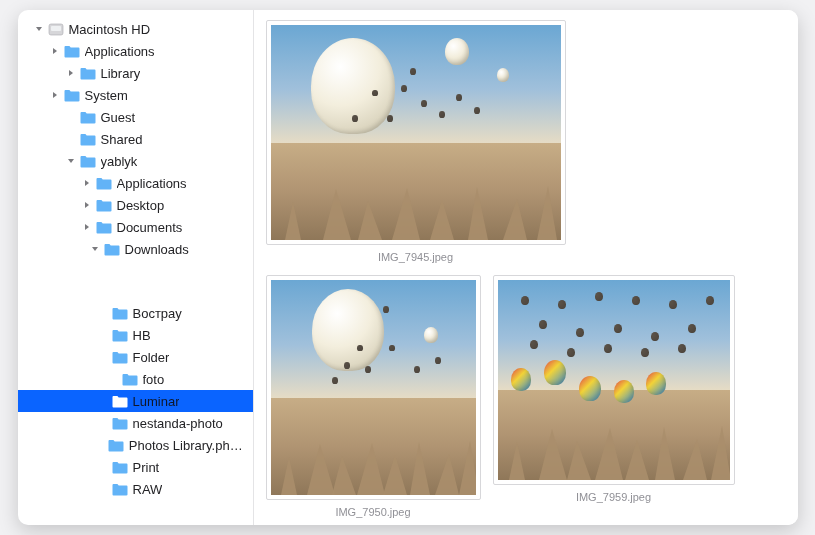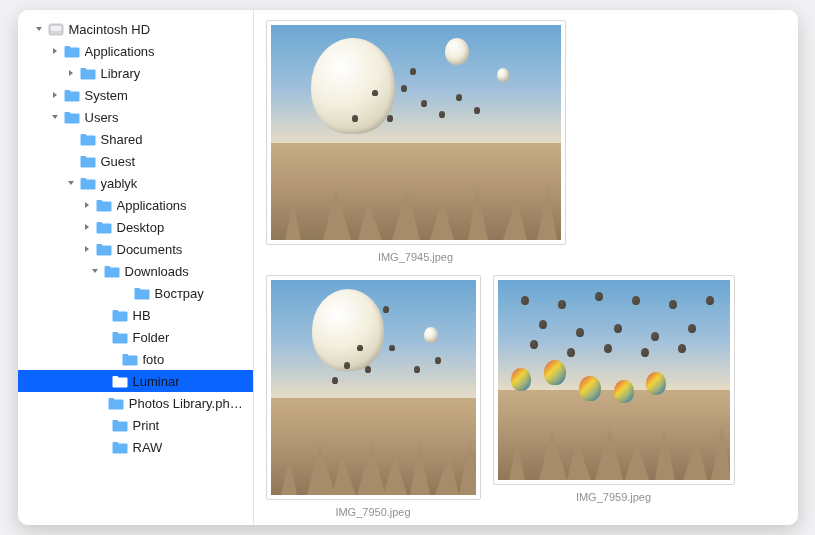--- a/index.html
+++ b/index.html
@@ -201,117 +201,104 @@
               <path d="M2 1 L6 4 L2 7 Z" fill="currentColor"></path>
             </svg>
           </span>
           <span class="folder-ico">
             <svg class="folder-svg" width="16" height="13" viewBox="0 0 16 13">
               <path d="M1.4 1h4l1.3 1.5H14.6c.5 0 .9.4.9.9v8.1c0 .5-.4.9-.9.9H1.4c-.5 0-.9-.4-.9-.9V1.9C.5 1.4.9 1 1.4 1z"></path>
             </svg>
           </span>
           <span class="tree-label">System</span>
         </div>
-        <div class="tree-row" style="padding-left: 30px;">
+        <div class="tree-row" style="padding-left: 46px;">
+          <span class="disclosure"></span>
+          <span class="folder-ico">
+            <svg class="folder-svg" width="16" height="13" viewBox="0 0 16 13">
+              <path d="M1.4 1h4l1.3 1.5H14.6c.5 0 .9.4.9.9v8.1c0 .5-.4.9-.9.9H1.4c-.5 0-.9-.4-.9-.9V1.9C.5 1.4.9 1 1.4 1z"></path>
+            </svg>
+          </span>
+          <span class="tree-label">Guest</span>
+        </div>
+        <div class="tree-row" style="padding-left: 46px;">
+          <span class="disclosure"></span>
+          <span class="folder-ico">
+            <svg class="folder-svg" width="16" height="13" viewBox="0 0 16 13">
+              <path d="M1.4 1h4l1.3 1.5H14.6c.5 0 .9.4.9.9v8.1c0 .5-.4.9-.9.9H1.4c-.5 0-.9-.4-.9-.9V1.9C.5 1.4.9 1 1.4 1z"></path>
+            </svg>
+          </span>
+          <span class="tree-label">Shared</span>
+        </div>
+        <div class="tree-row" style="padding-left: 46px;">
           <span class="disclosure">
             <svg width="8" height="8" viewBox="0 0 8 8">
               <path d="M1 2 L4 6 L7 2 Z" fill="currentColor"></path>
             </svg>
           </span>
           <span class="folder-ico">
             <svg class="folder-svg" width="16" height="13" viewBox="0 0 16 13">
               <path d="M1.4 1h4l1.3 1.5H14.6c.5 0 .9.4.9.9v8.1c0 .5-.4.9-.9.9H1.4c-.5 0-.9-.4-.9-.9V1.9C.5 1.4.9 1 1.4 1z"></path>
             </svg>
           </span>
-          <span class="tree-label">Users</span>
-        </div>
-        <div class="tree-row" style="padding-left: 46px;">
-          <span class="disclosure"></span>
-          <span class="folder-ico">
-            <svg class="folder-svg" width="16" height="13" viewBox="0 0 16 13">
-              <path d="M1.4 1h4l1.3 1.5H14.6c.5 0 .9.4.9.9v8.1c0 .5-.4.9-.9.9H1.4c-.5 0-.9-.4-.9-.9V1.9C.5 1.4.9 1 1.4 1z"></path>
-            </svg>
-          </span>
-          <span class="tree-label">Shared</span>
-        </div>
-        <div class="tree-row" style="padding-left: 46px;">
-          <span class="disclosure"></span>
-          <span class="folder-ico">
-            <svg class="folder-svg" width="16" height="13" viewBox="0 0 16 13">
-              <path d="M1.4 1h4l1.3 1.5H14.6c.5 0 .9.4.9.9v8.1c0 .5-.4.9-.9.9H1.4c-.5 0-.9-.4-.9-.9V1.9C.5 1.4.9 1 1.4 1z"></path>
-            </svg>
-          </span>
-          <span class="tree-label">Guest</span>
-        </div>
-        <div class="tree-row" style="padding-left: 46px;">
+          <span class="tree-label">yablyk</span>
+        </div>
+        <div class="tree-row" style="padding-left: 62px;">
+          <span class="disclosure">
+            <svg width="8" height="8" viewBox="0 0 8 8">
+              <path d="M2 1 L6 4 L2 7 Z" fill="currentColor"></path>
+            </svg>
+          </span>
+          <span class="folder-ico">
+            <svg class="folder-svg" width="16" height="13" viewBox="0 0 16 13">
+              <path d="M1.4 1h4l1.3 1.5H14.6c.5 0 .9.4.9.9v8.1c0 .5-.4.9-.9.9H1.4c-.5 0-.9-.4-.9-.9V1.9C.5 1.4.9 1 1.4 1z"></path>
+            </svg>
+          </span>
+          <span class="tree-label">Applications</span>
+        </div>
+        <div class="tree-row" style="padding-left: 62px;">
+          <span class="disclosure">
+            <svg width="8" height="8" viewBox="0 0 8 8">
+              <path d="M2 1 L6 4 L2 7 Z" fill="currentColor"></path>
+            </svg>
+          </span>
+          <span class="folder-ico">
+            <svg class="folder-svg" width="16" height="13" viewBox="0 0 16 13">
+              <path d="M1.4 1h4l1.3 1.5H14.6c.5 0 .9.4.9.9v8.1c0 .5-.4.9-.9.9H1.4c-.5 0-.9-.4-.9-.9V1.9C.5 1.4.9 1 1.4 1z"></path>
+            </svg>
+          </span>
+          <span class="tree-label">Desktop</span>
+        </div>
+        <div class="tree-row" style="padding-left: 62px;">
+          <span class="disclosure">
+            <svg width="8" height="8" viewBox="0 0 8 8">
+              <path d="M2 1 L6 4 L2 7 Z" fill="currentColor"></path>
+            </svg>
+          </span>
+          <span class="folder-ico">
+            <svg class="folder-svg" width="16" height="13" viewBox="0 0 16 13">
+              <path d="M1.4 1h4l1.3 1.5H14.6c.5 0 .9.4.9.9v8.1c0 .5-.4.9-.9.9H1.4c-.5 0-.9-.4-.9-.9V1.9C.5 1.4.9 1 1.4 1z"></path>
+            </svg>
+          </span>
+          <span class="tree-label">Documents</span>
+        </div>
+        <div class="tree-row" style="padding-left: 70px;">
           <span class="disclosure">
             <svg width="8" height="8" viewBox="0 0 8 8">
               <path d="M1 2 L4 6 L7 2 Z" fill="currentColor"></path>
             </svg>
           </span>
           <span class="folder-ico">
             <svg class="folder-svg" width="16" height="13" viewBox="0 0 16 13">
               <path d="M1.4 1h4l1.3 1.5H14.6c.5 0 .9.4.9.9v8.1c0 .5-.4.9-.9.9H1.4c-.5 0-.9-.4-.9-.9V1.9C.5 1.4.9 1 1.4 1z"></path>
             </svg>
           </span>
-          <span class="tree-label">yablyk</span>
-        </div>
-        <div class="tree-row" style="padding-left: 62px;">
-          <span class="disclosure">
-            <svg width="8" height="8" viewBox="0 0 8 8">
-              <path d="M2 1 L6 4 L2 7 Z" fill="currentColor"></path>
-            </svg>
-          </span>
-          <span class="folder-ico">
-            <svg class="folder-svg" width="16" height="13" viewBox="0 0 16 13">
-              <path d="M1.4 1h4l1.3 1.5H14.6c.5 0 .9.4.9.9v8.1c0 .5-.4.9-.9.9H1.4c-.5 0-.9-.4-.9-.9V1.9C.5 1.4.9 1 1.4 1z"></path>
-            </svg>
-          </span>
-          <span class="tree-label">Applications</span>
-        </div>
-        <div class="tree-row" style="padding-left: 62px;">
-          <span class="disclosure">
-            <svg width="8" height="8" viewBox="0 0 8 8">
-              <path d="M2 1 L6 4 L2 7 Z" fill="currentColor"></path>
-            </svg>
-          </span>
-          <span class="folder-ico">
-            <svg class="folder-svg" width="16" height="13" viewBox="0 0 16 13">
-              <path d="M1.4 1h4l1.3 1.5H14.6c.5 0 .9.4.9.9v8.1c0 .5-.4.9-.9.9H1.4c-.5 0-.9-.4-.9-.9V1.9C.5 1.4.9 1 1.4 1z"></path>
-            </svg>
-          </span>
-          <span class="tree-label">Desktop</span>
-        </div>
-        <div class="tree-row" style="padding-left: 62px;">
-          <span class="disclosure">
-            <svg width="8" height="8" viewBox="0 0 8 8">
-              <path d="M2 1 L6 4 L2 7 Z" fill="currentColor"></path>
-            </svg>
-          </span>
-          <span class="folder-ico">
-            <svg class="folder-svg" width="16" height="13" viewBox="0 0 16 13">
-              <path d="M1.4 1h4l1.3 1.5H14.6c.5 0 .9.4.9.9v8.1c0 .5-.4.9-.9.9H1.4c-.5 0-.9-.4-.9-.9V1.9C.5 1.4.9 1 1.4 1z"></path>
-            </svg>
-          </span>
-          <span class="tree-label">Documents</span>
-        </div>
-        <div class="tree-row" style="padding-left: 70px;">
-          <span class="disclosure">
-            <svg width="8" height="8" viewBox="0 0 8 8">
-              <path d="M1 2 L4 6 L7 2 Z" fill="currentColor"></path>
-            </svg>
-          </span>
-          <span class="folder-ico">
-            <svg class="folder-svg" width="16" height="13" viewBox="0 0 16 13">
-              <path d="M1.4 1h4l1.3 1.5H14.6c.5 0 .9.4.9.9v8.1c0 .5-.4.9-.9.9H1.4c-.5 0-.9-.4-.9-.9V1.9C.5 1.4.9 1 1.4 1z"></path>
-            </svg>
-          </span>
           <span class="tree-label">Downloads</span>
         </div>
-        <div class="tree-row" style="padding-left: 100px;">
+        <div class="tree-row" style="padding-left: 78px; margin-top: 42px;">
           <span class="disclosure"></span>
           <span class="folder-ico">
             <svg class="folder-svg" width="16" height="13" viewBox="0 0 16 13">
               <path d="M1.4 1h4l1.3 1.5H14.6c.5 0 .9.4.9.9v8.1c0 .5-.4.9-.9.9H1.4c-.5 0-.9-.4-.9-.9V1.9C.5 1.4.9 1 1.4 1z"></path>
             </svg>
           </span>
           <span class="tree-label">Вострау</span>
         </div>
         <div class="tree-row" style="padding-left: 78px;">
           <span class="disclosure"></span>
@@ -341,20 +328,29 @@
           <span class="tree-label">foto</span>
         </div>
         <div class="tree-row selected" style="padding-left: 78px;">
           <span class="disclosure"></span>
           <span class="folder-ico">
             <svg class="folder-svg" width="16" height="13" viewBox="0 0 16 13">
               <path d="M1.4 1h4l1.3 1.5H14.6c.5 0 .9.4.9.9v8.1c0 .5-.4.9-.9.9H1.4c-.5 0-.9-.4-.9-.9V1.9C.5 1.4.9 1 1.4 1z"></path>
             </svg>
           </span>
           <span class="tree-label">Luminar</span>
+        </div>
+        <div class="tree-row" style="padding-left: 78px;">
+          <span class="disclosure"></span>
+          <span class="folder-ico">
+            <svg class="folder-svg" width="16" height="13" viewBox="0 0 16 13">
+              <path d="M1.4 1h4l1.3 1.5H14.6c.5 0 .9.4.9.9v8.1c0 .5-.4.9-.9.9H1.4c-.5 0-.9-.4-.9-.9V1.9C.5 1.4.9 1 1.4 1z"></path>
+            </svg>
+          </span>
+          <span class="tree-label">nestanda-photo</span>
         </div>
         <div class="tree-row" style="padding-left: 78px;">
           <span class="disclosure"></span>
           <span class="folder-ico">
             <svg class="folder-svg" width="16" height="13" viewBox="0 0 16 13">
               <path d="M1.4 1h4l1.3 1.5H14.6c.5 0 .9.4.9.9v8.1c0 .5-.4.9-.9.9H1.4c-.5 0-.9-.4-.9-.9V1.9C.5 1.4.9 1 1.4 1z"></path>
             </svg>
           </span>
           <span class="tree-label">Photos Library.photoslibrary</span>
         </div>

